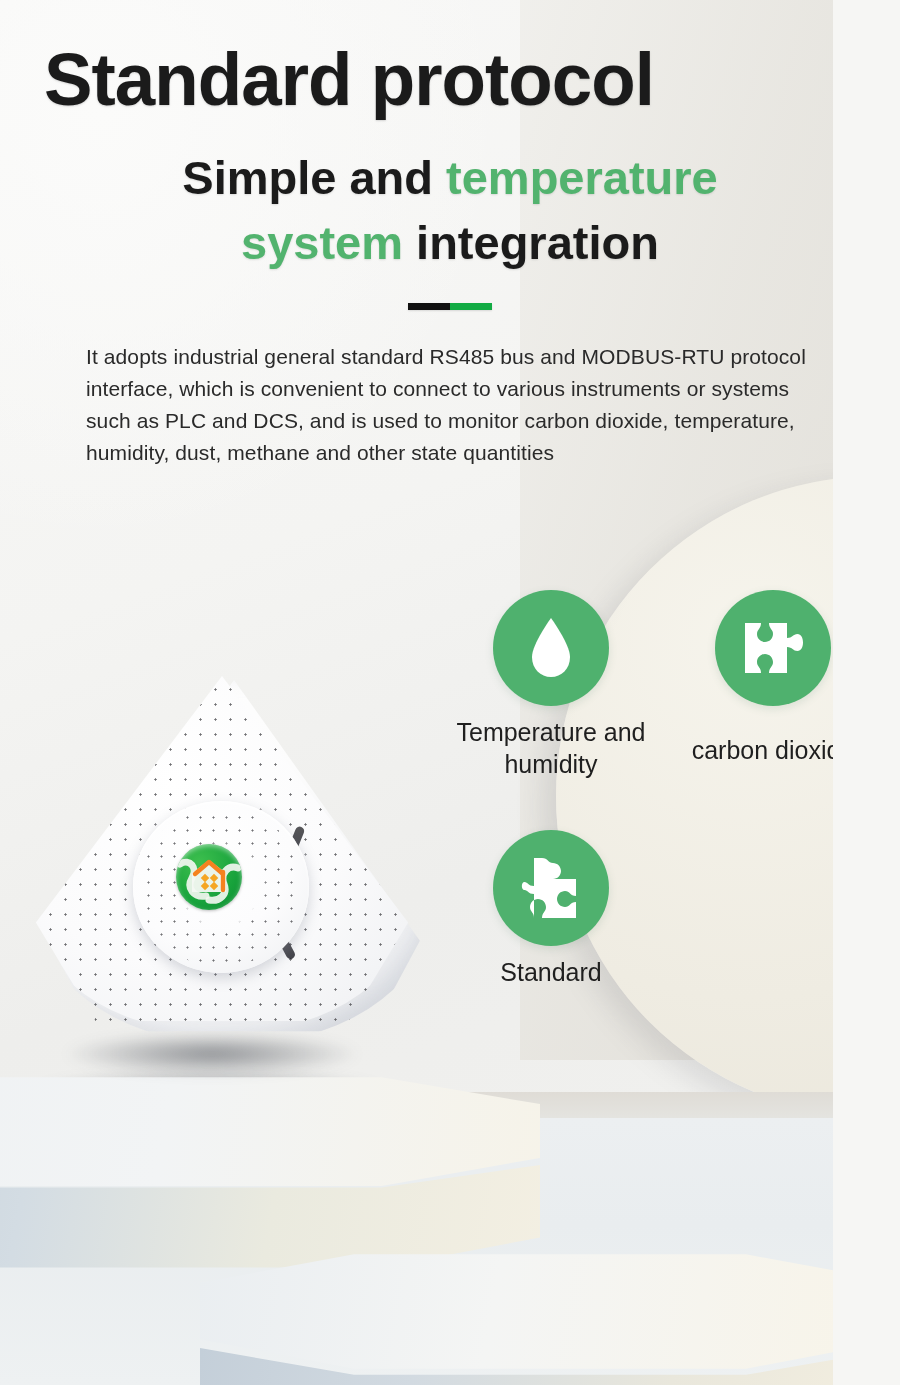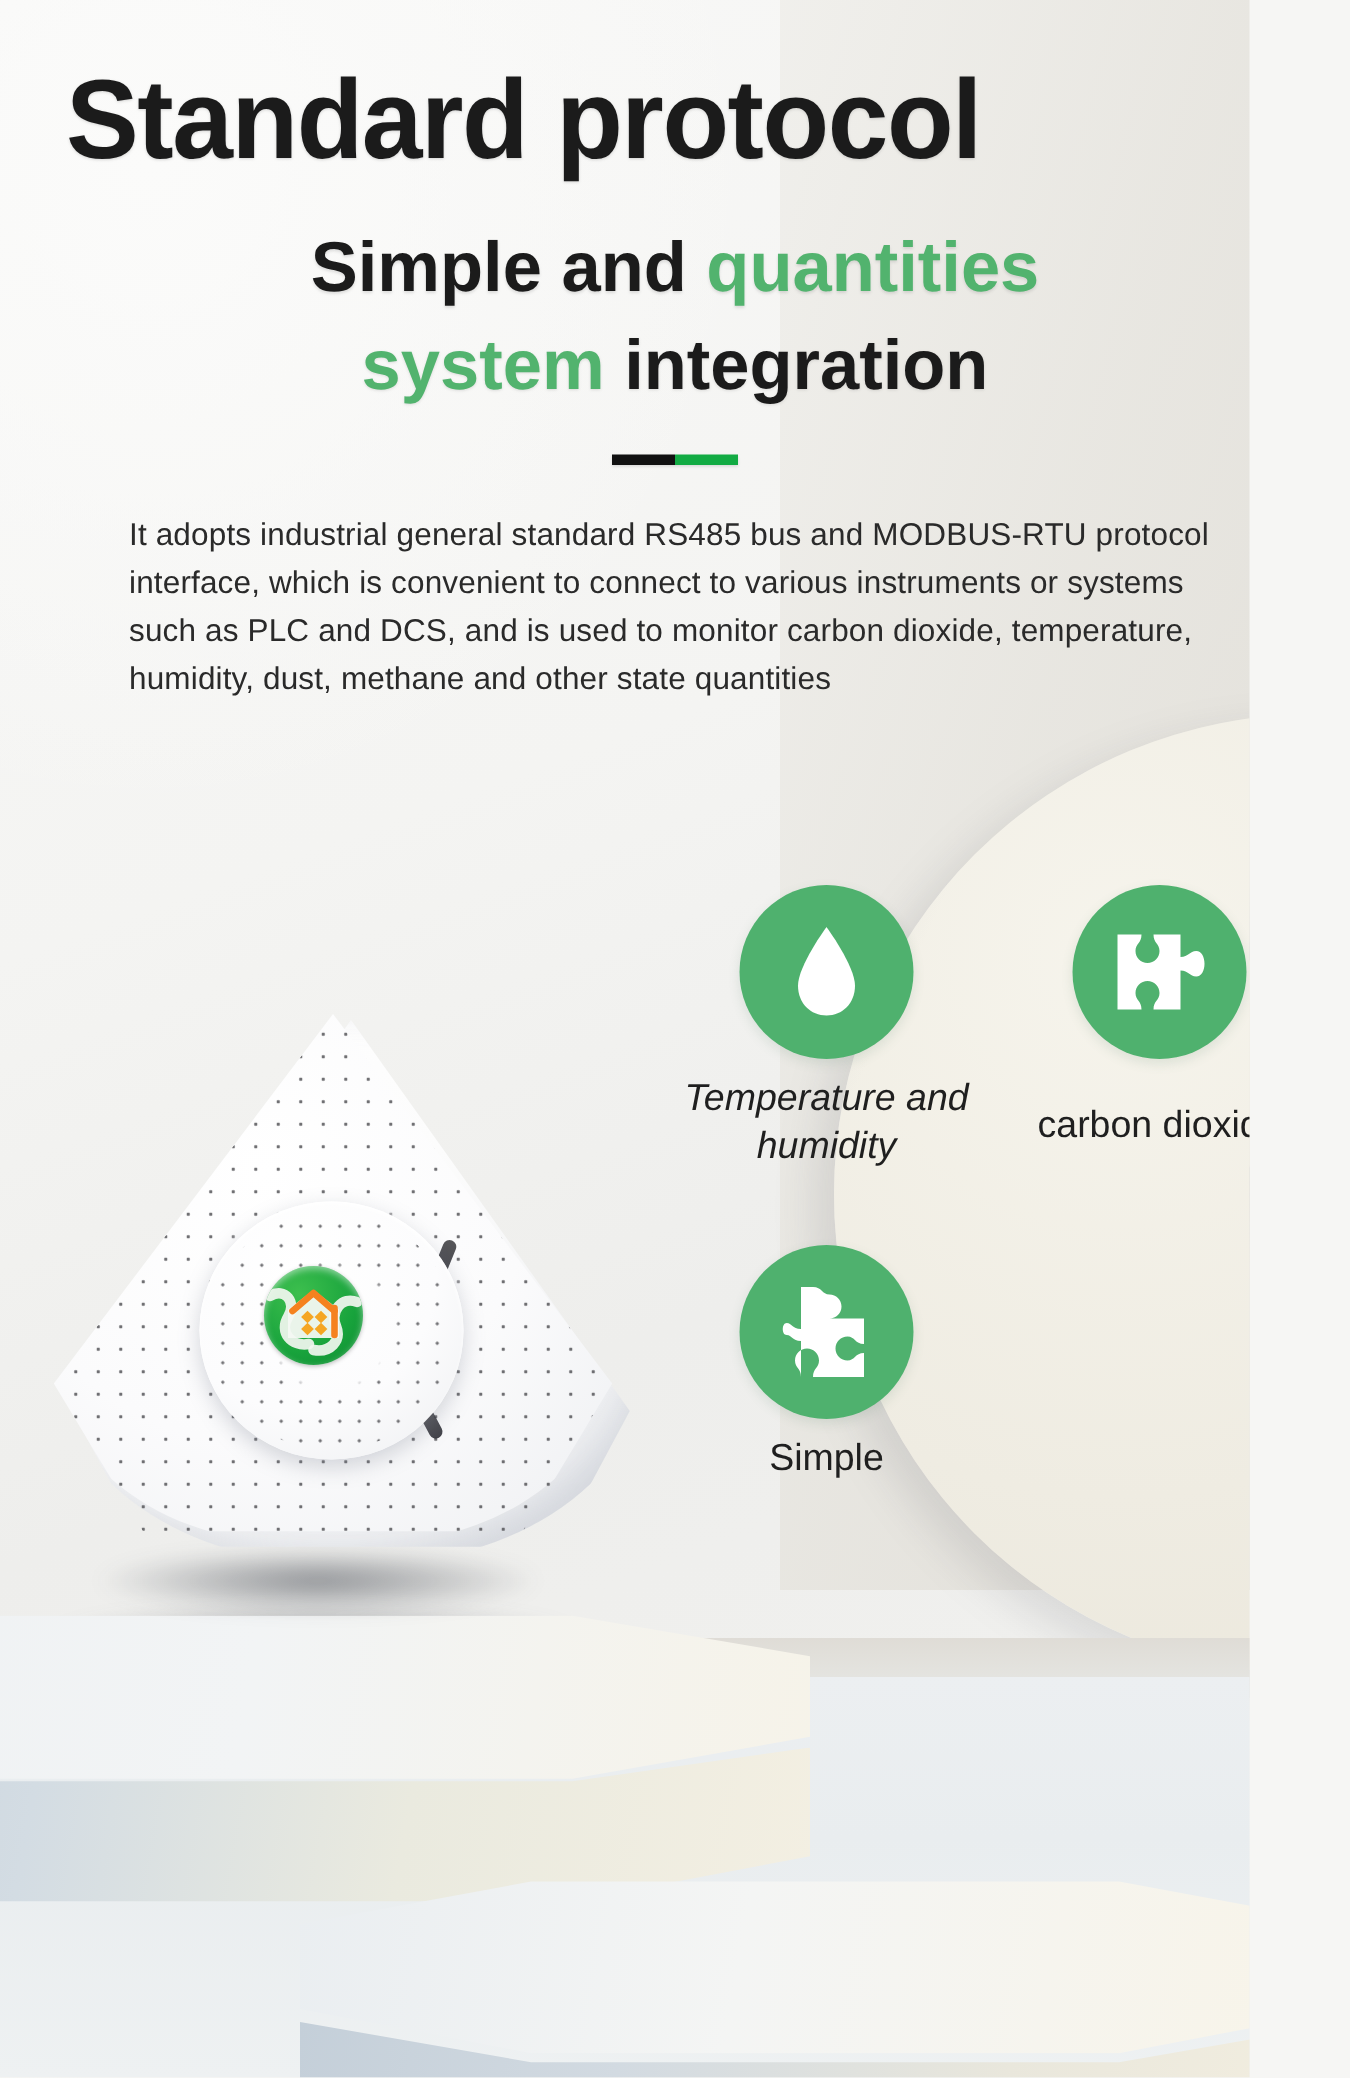--- a/index.html
+++ b/index.html
@@ -188,21 +188,21 @@
     background:#4fb16e;
     display:flex; align-items:center; justify-content:center;
     box-shadow: 0 3px 8px rgba(90,130,105,.16);
   }
   .feat .flabel {
     margin-top:10px; font-size:25px; color:#1f1f1f; line-height:1.28;
     white-space:nowrap;
   }
 
   .f1 { left:49px; top:0px; }
-  .f1 .flabel { text-align:center; margin-left:-42px; width:200px; white-space:normal;font-style:italic;}
+  .f1 .flabel { text-align:center; margin-left:-42px; width:200px; white-space:normal;}
   .f2 { left:271px; top:0px; }
   .f2 .flabel { margin-left:-55px; width:226px; text-align:center;margin-top:28px; }
   .f3 { left:49px; top:240px; }
   .f3 .flabel { margin-left:-18px; width:152px; text-align:center; }
   .f4 { left:271px; top:236px; }
   .f4 .flabel { margin-left:-33px; width:182px; text-align:center; }
 
   svg.ico { display:block; }
 </style>
 </head>
@@ -247,21 +247,21 @@
         <rect x="35" y="31" width="6" height="6" fill="#f5a623" transform="rotate(45 38 34)"></rect>
         <rect x="26" y="39" width="6" height="6" fill="#f5a623" transform="rotate(45 29 42)"></rect>
         <rect x="35" y="39" width="6" height="6" fill="#f5a623" transform="rotate(45 38 42)"></rect>
       </svg>
     </div>
   </div>
 
   <h1 class="h1">Standard protocol</h1>
 
   <div class="h2">
-    <span class="ln"><span>Simple and </span><span class="grn">quantities</span></span>
+    <span class="ln"><span>Simple and </span><span class="grn">temperature</span></span>
     <span class="ln"><span class="grn">system</span><span> integration</span></span>
   </div>
 
   <div class="divider">
     <span class="seg-dark"></span>
     <span class="seg-green"></span>
   </div>
 
   <p class="paragraph">It adopts industrial general standard RS485 bus and MODBUS-RTU protocol interface, which is convenient to connect to various instruments or systems such as PLC and DCS, and is used to monitor carbon dioxide, temperature, humidity, dust, methane and other state quantities</p>
 
@@ -284,19 +284,19 @@
       </div>
       <div class="flabel">carbon dioxide</div>
     </div>
 
     <div class="feat f3">
       <div class="bubble">
         <svg class="ico" width="62" height="68" viewBox="0 0 62 68" aria-hidden="true">
           <path fill="#ffffff" d="M20 4 C26 4 26 9 31 9 C35.4 9 39 12.6 39 17 C39 21.4 35.4 25 31 25 L54 25 L54 42 C48 42 48 37 43 37 C38.6 37 35 40.6 35 45 C35 49.4 38.6 53 43 53 C48 53 48 48 54 48 L54 64 L20 64 C20 58 24 58 24 53 C24 48.6 20.4 45 16 45 C11.6 45 8 48.6 8 53 C8 58 12 58 12 64 L12 40 C6 40 6 36 2.5 36 C-1 36 -1 28 2.5 28 C6 28 6 32 12 32 L12 4 Z" transform="translate(2,0)"></path>
         </svg>
       </div>
-      <div class="flabel">Simple</div>
+      <div class="flabel">Standard</div>
     </div>
 
 
   </div>
 
 </div>
 
 </body></html>

